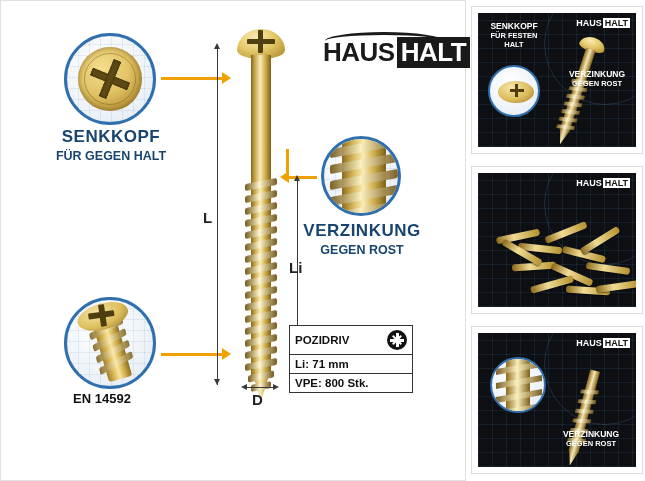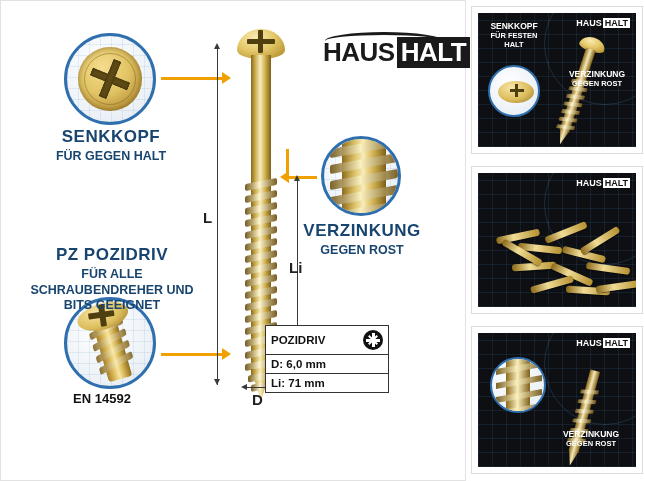--- a/index.html
+++ b/index.html
@@ -195,21 +195,21 @@
   .cap-pozidriv { left: 16px;  top: 244px; width: 190px; }
   .cap-verzink  { left: 296px; top: 220px; width: 130px; }
 
   
   .ce-wrap { position: absolute; left: 36px; top: 386px; width: 130px; text-align: center; }
   .ce-mark { font-size: 34px; font-weight: bold; color: #111; letter-spacing: 2px; font-family: "Liberation Serif", serif; }
   .en-norm { font-size: 13px; font-weight: bold; color: #111; margin-top: 4px; }
 
   
   .spec {
-    position: absolute; left: 264px; top: 324px; width: 124px;
+    position: absolute; left: 288px; top: 324px; width: 124px;
     border: 1px solid #333; background: #fff;
   }
   .spec .row {
     border-bottom: 1px solid #333;
     font-size: 11.5px; color: #111;
     padding: 3px 5px;
     font-weight: bold;
   }
   .spec .row:last-child { border-bottom: none; }
   .spec .row.head {
@@ -419,24 +419,20 @@
     <div class="dim-line dim-h" style="left:244px; top:386px; width:32px;"></div>
     <div class="arrow-left" style="left:240px; top:382.5px;"></div>
     <div class="arrow-right" style="left:272px; top:382.5px;"></div>
     <div class="dim-label" style="left:251px; top:390px;">D</div>
 
     <div class="cap cap-senkkopf">
       <div class="t1">SENKKOPF</div>
       <div class="t2">FÜR GEGEN HALT</div>
     </div>
 
-    <div class="cap cap-pozidriv">
-      <div class="t1">PZ POZIDRIV</div>
-      <div class="t2">FÜR ALLE SCHRAUBENDREHER UND BITS GEEIGNET</div>
-    </div>
 
     <div class="cap cap-verzink">
       <div class="t1">VERZINKUNG</div>
       <div class="t2">GEGEN ROST</div>
     </div>
 
     <div class="ce-wrap">
       <div class="en-norm">EN 14592</div>
     </div>
 
@@ -444,26 +440,26 @@
       <div class="row head">
         <span>POZIDRIV</span>
         <span class="pozi-icon">
             <i></i>
             <u></u>
             <s></s>
             <s class="b"></s>
           </span>
       </div>
       <div class="row">
-        <span>D:</span>
-        <span>6,0 mm</span>
-      </div>
-      <div class="row">
         <span>Li:</span>
         <span>71 mm</span>
+      </div>
+      <div class="row">
+        <span>VPE:</span>
+        <span>800 Stk.</span>
       </div>
     </div>
   </div>
 
   <div class="thumb t1box">
     <div class="inner">
       <div class="thumb-brand">
         <span class="b-haus">HAUS</span>
         <span class="b-halt">HALT</span>
       </div>

